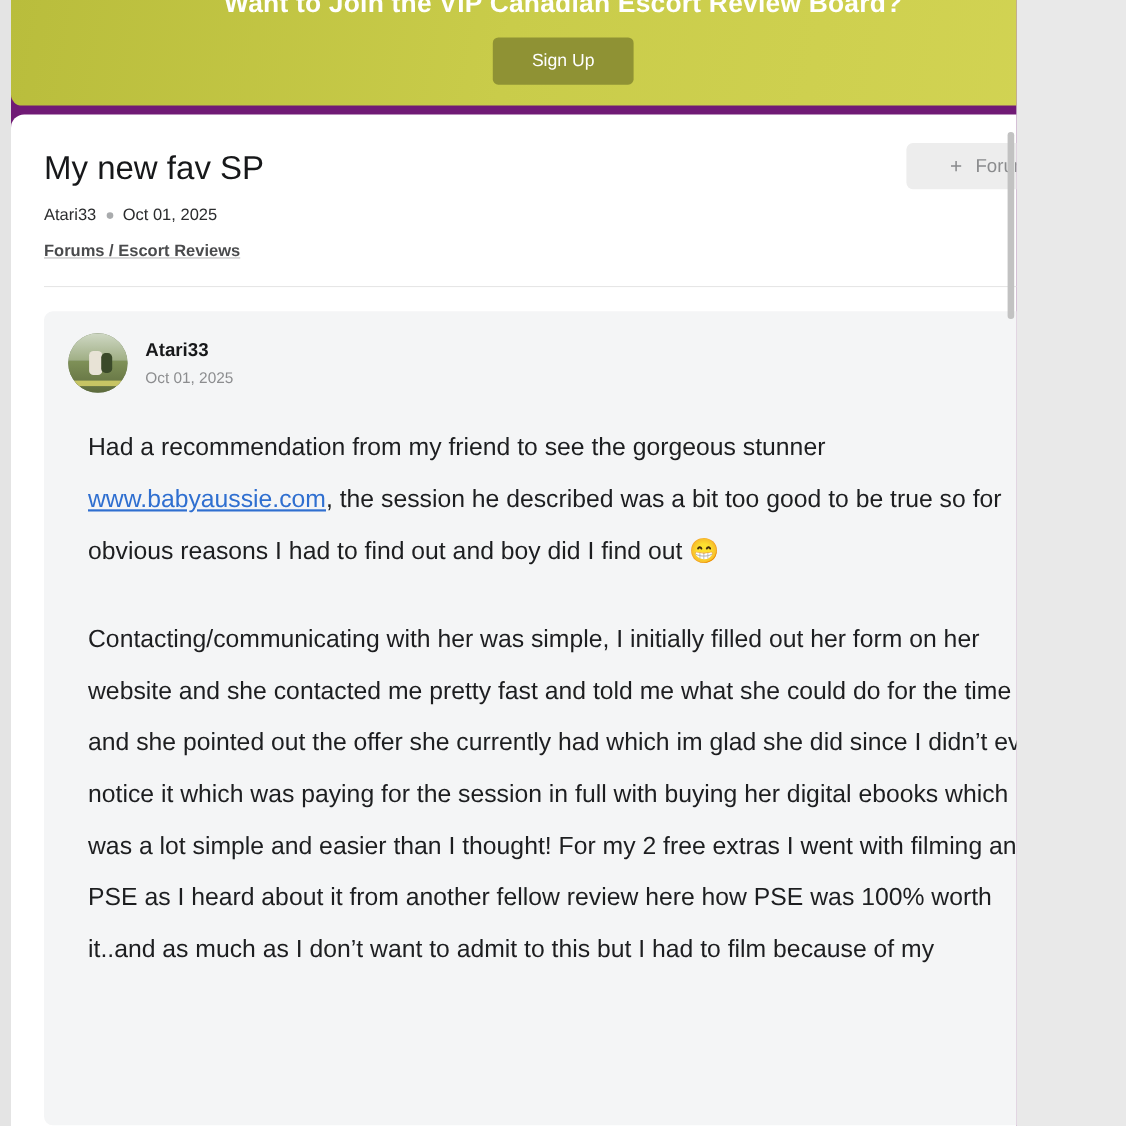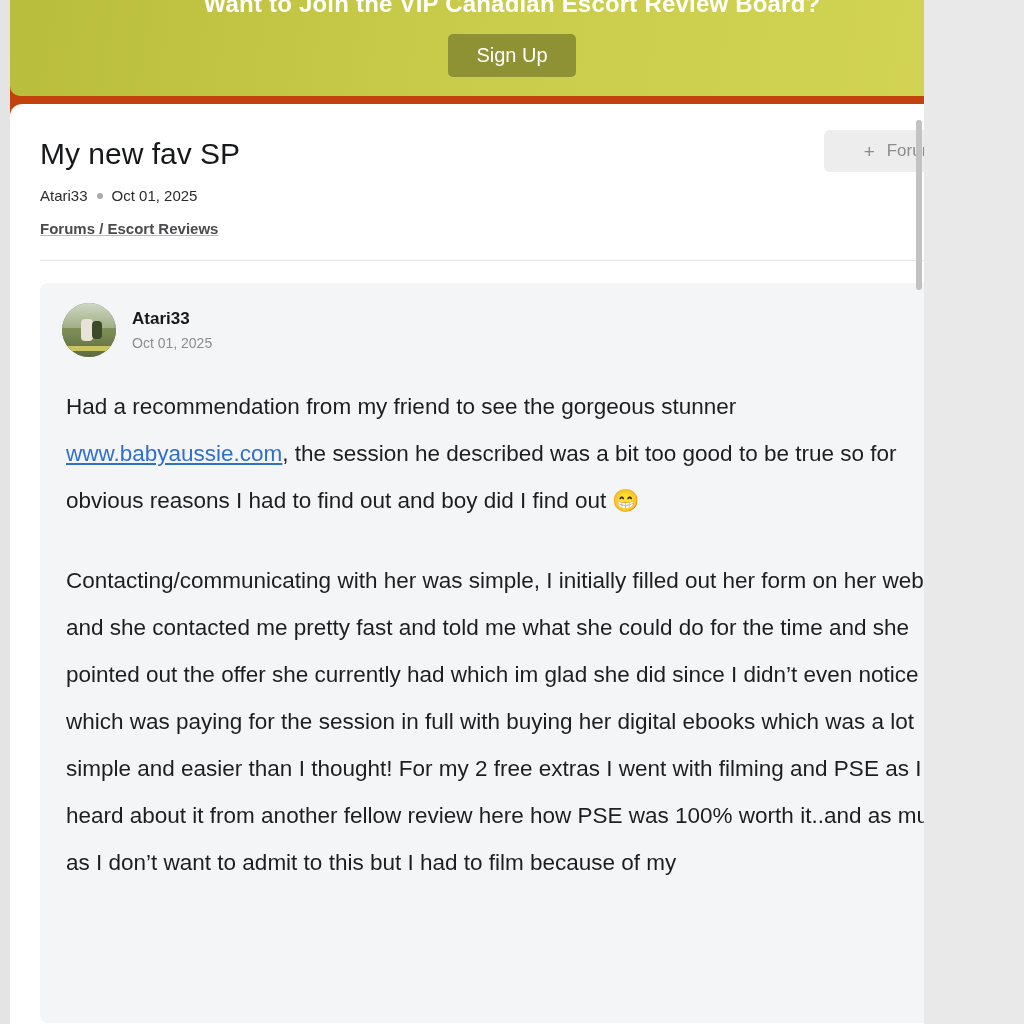--- a/index.html
+++ b/index.html
@@ -9,21 +9,21 @@
     width: 1024px;
     height: 1024px;
     background: #e9e9e9;
     font-family: "Liberation Sans", sans-serif;
     overflow: hidden;
   }
   #page {
     width: 924px;
     height: 1024px;
     position: relative;
-    background: #c2410c;
+    background: #701a75;
     overflow: hidden;
   }
 
   
   .promo {
     position: absolute;
     left: 10px;
     top: 0;
     width: 1004px;
     height: 96px;
@@ -47,21 +47,21 @@
     position: absolute;
     left: 50%;
     transform: translateX(-50%);
     top: 34px;
     width: 128px;
     height: 43px;
     background: #8f9234;
     border: none;
     border-radius: 5px;
     color: #ffffff;
-    font-size: 20px;
+    font-size: 16px;
     font-family: "Liberation Sans", sans-serif;
     cursor: pointer;
   }
 
   
   .card {
     position: absolute;
     left: 10px;
     top: 104px;
     width: 1004px;
@@ -181,21 +181,21 @@
   }
   .author { font-size: 17px; font-weight: bold; color: #17181a; }
   .post-date { font-size: 14px; color: #8c8d8f; margin-top: 6px; }
 
   .body {
     margin-top: 26px;
     font-size: 22.5px;
     line-height: 47px;
     color: #1d1e20;
   }
-  .body p { margin: 0 0 33px 4px; }
+  .body p { margin: 0 0 33px 18px; }
   .body p:last-child { margin-bottom: 0; }
   .body a {
     color: #2f6fd0;
     text-decoration: underline;
   }
   .emoji { font-size: 22px; }
 
   
   .scrollbar {
     position: absolute;

